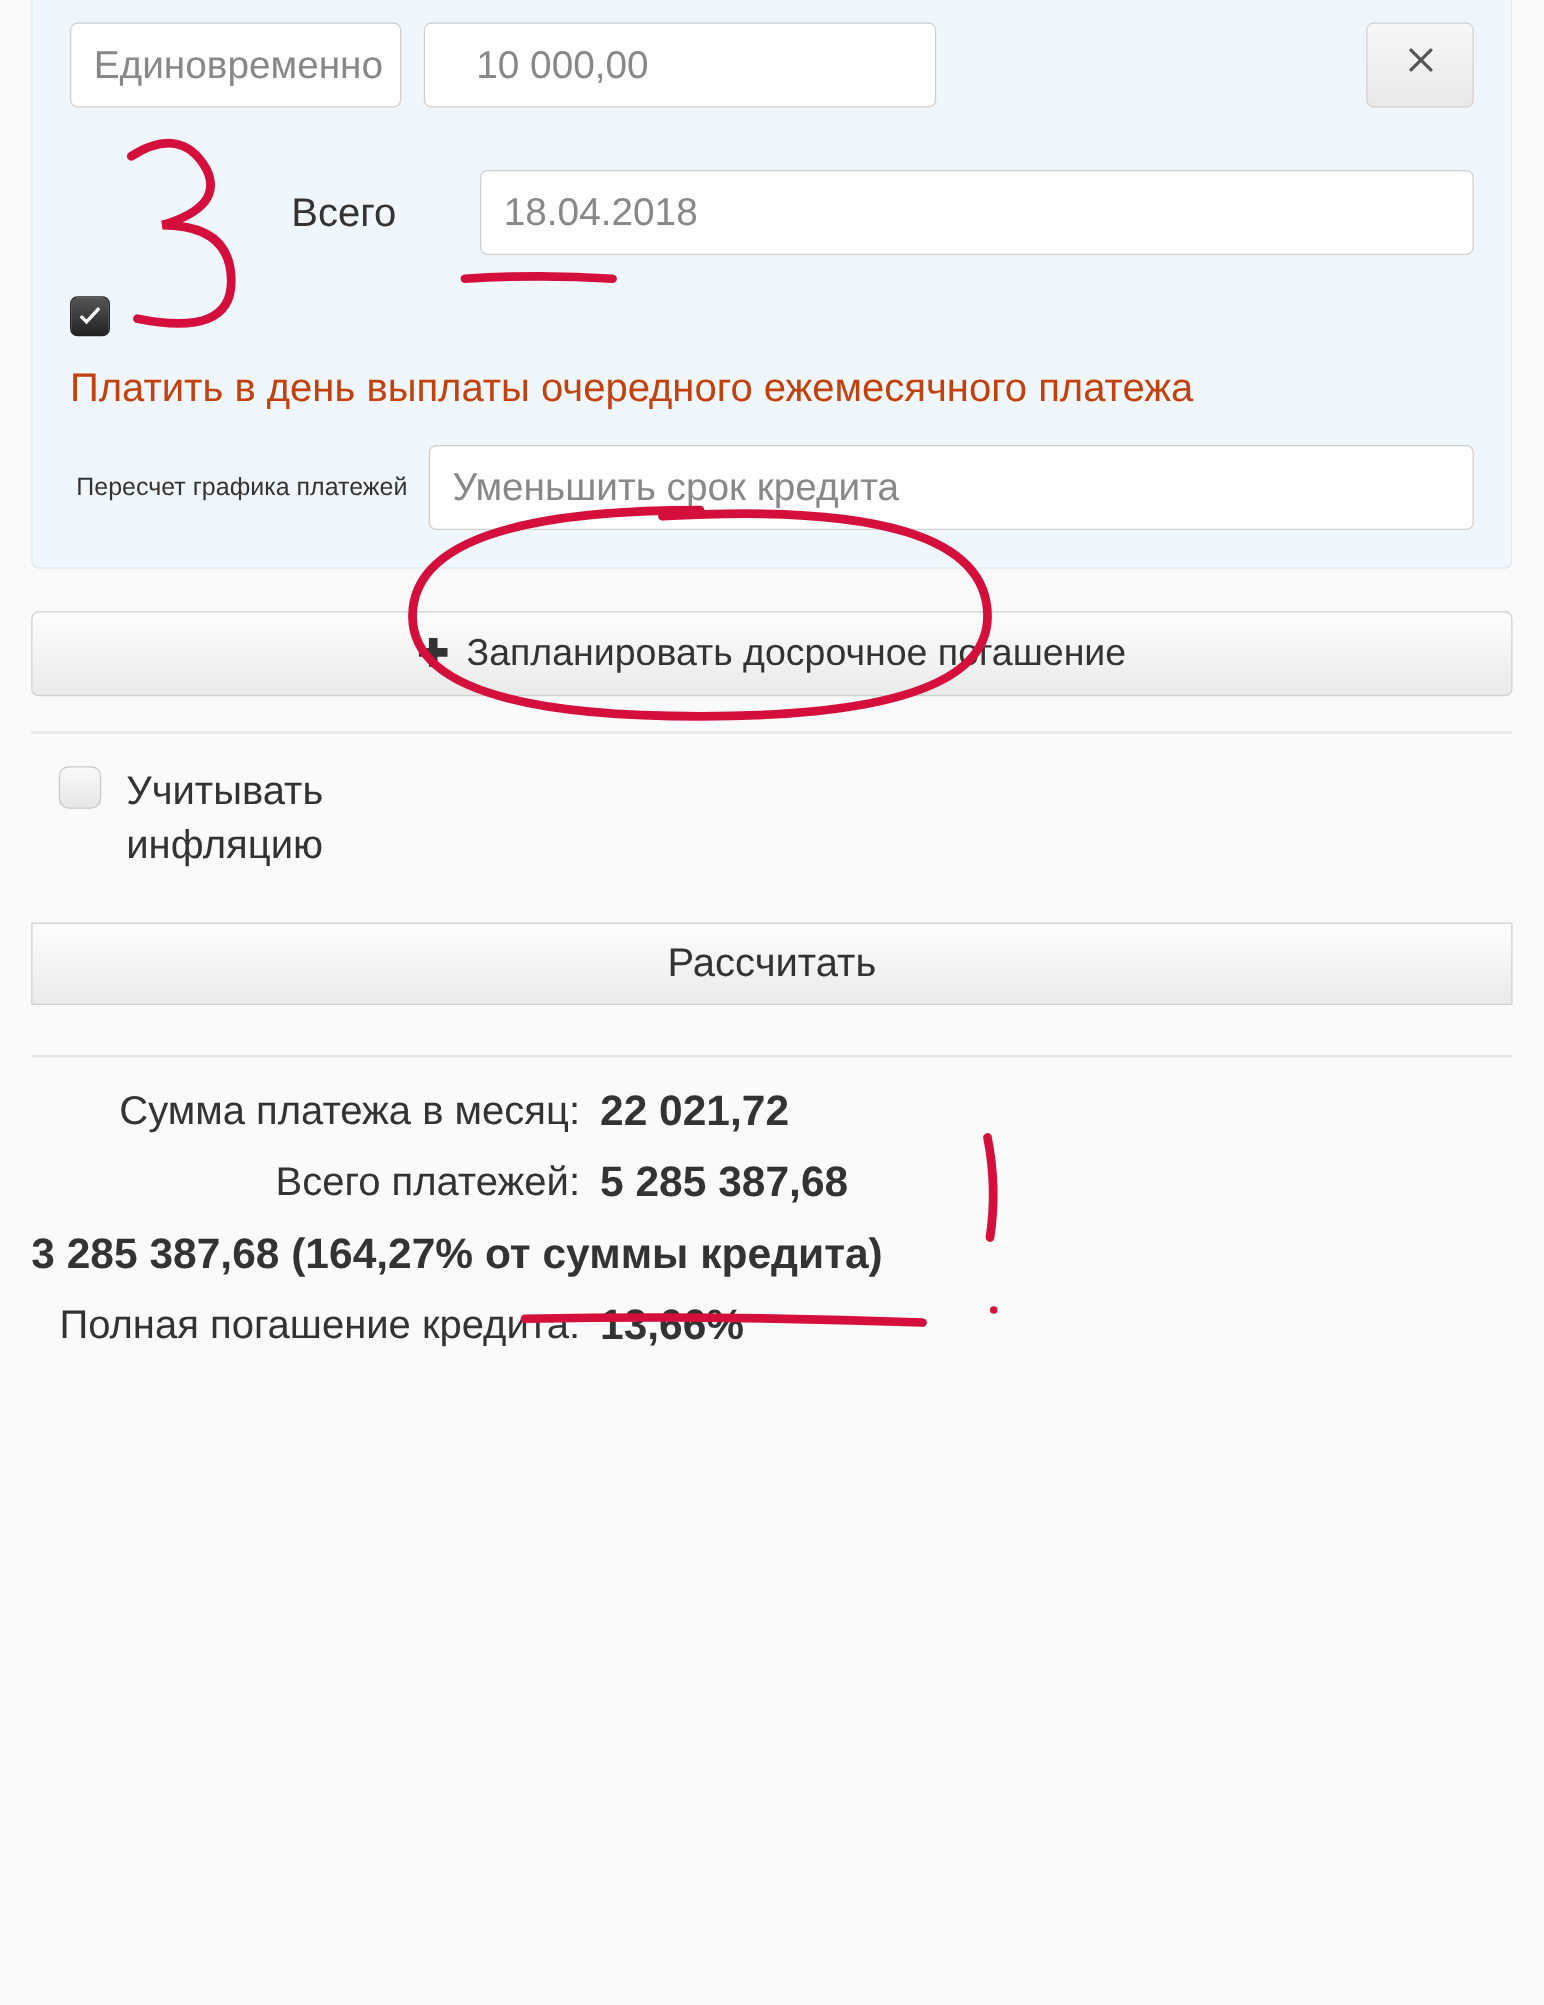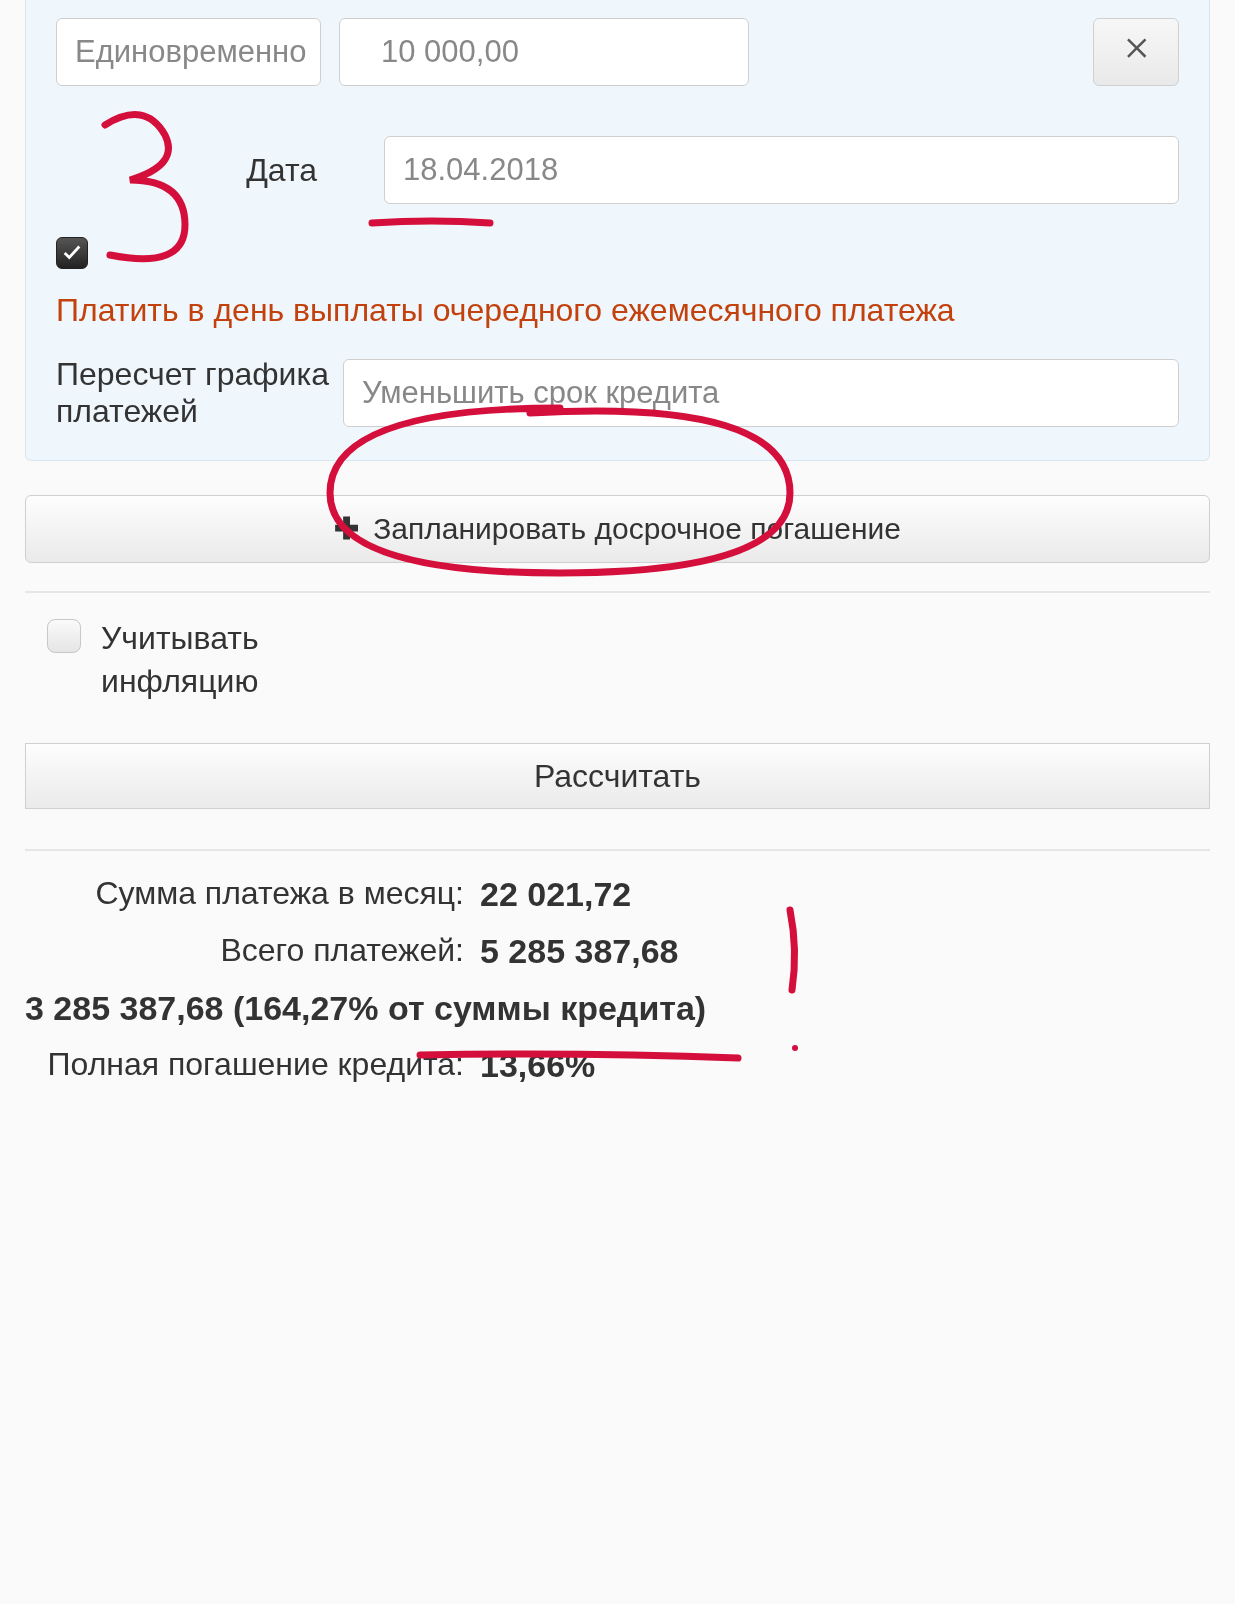--- a/index.html
+++ b/index.html
@@ -70,21 +70,21 @@
     width: 32px; height: 32px; border-radius: 6px;
     background: linear-gradient(#555,#222);
     border: 1px solid #222;
     display: inline-flex; align-items: center; justify-content: center;
     cursor: pointer;
   }
   .chk svg { width: 22px; height: 22px; stroke: #fff; stroke-width: 3; fill: none; }
   .chk-label { font-size: 32px; line-height: 1.35; color: #c2410c; margin-bottom: 24px; }
 
   .recalc-row { display: flex; align-items: center; gap: 12px; }
-  .recalc-label { width: 275px; text-align: left; font-size: 32px; line-height: 1.15; }
+  .recalc-label { width: 275px; text-align: center; font-size: 20px; line-height: 1.15; }
   .recalc-sel { flex: 1; }
 
   .wide-btn {
     width: 100%;
     height: 68px;
     border: 1px solid #cfcfcf;
     border-radius: 6px;
     background: linear-gradient(#fdfdfd,#eaeaea);
     display: flex; align-items: center; justify-content: center;
     gap: 14px;
@@ -144,21 +144,21 @@
       <div class="del-btn">
         <span>
           <svg viewBox="0 0 24 24">
               <path d="M18.3 5.71 12 12l6.3 6.29-1.41 1.42L10.59 13.4l-6.3 6.3L2.88 18.3l6.3-6.3-6.3-6.29L4.29 4.3l6.3 6.29 6.29-6.29z" transform="translate(2 0)"></path>
             </svg>
         </span>
       </div>
     </div>
 
     <div class="row" style="margin-top:50px;">
-      <div class="label-col">Дата</div>
+      <div class="label-col">Всего</div>
       <div class="field-col">
         <div class="txt-box date-in">
           <input type="text" value="18.04.2018" style="">
         </div>
       </div>
     </div>
 
     <div class="chk-row">
       <span class="chk">
         <span>

